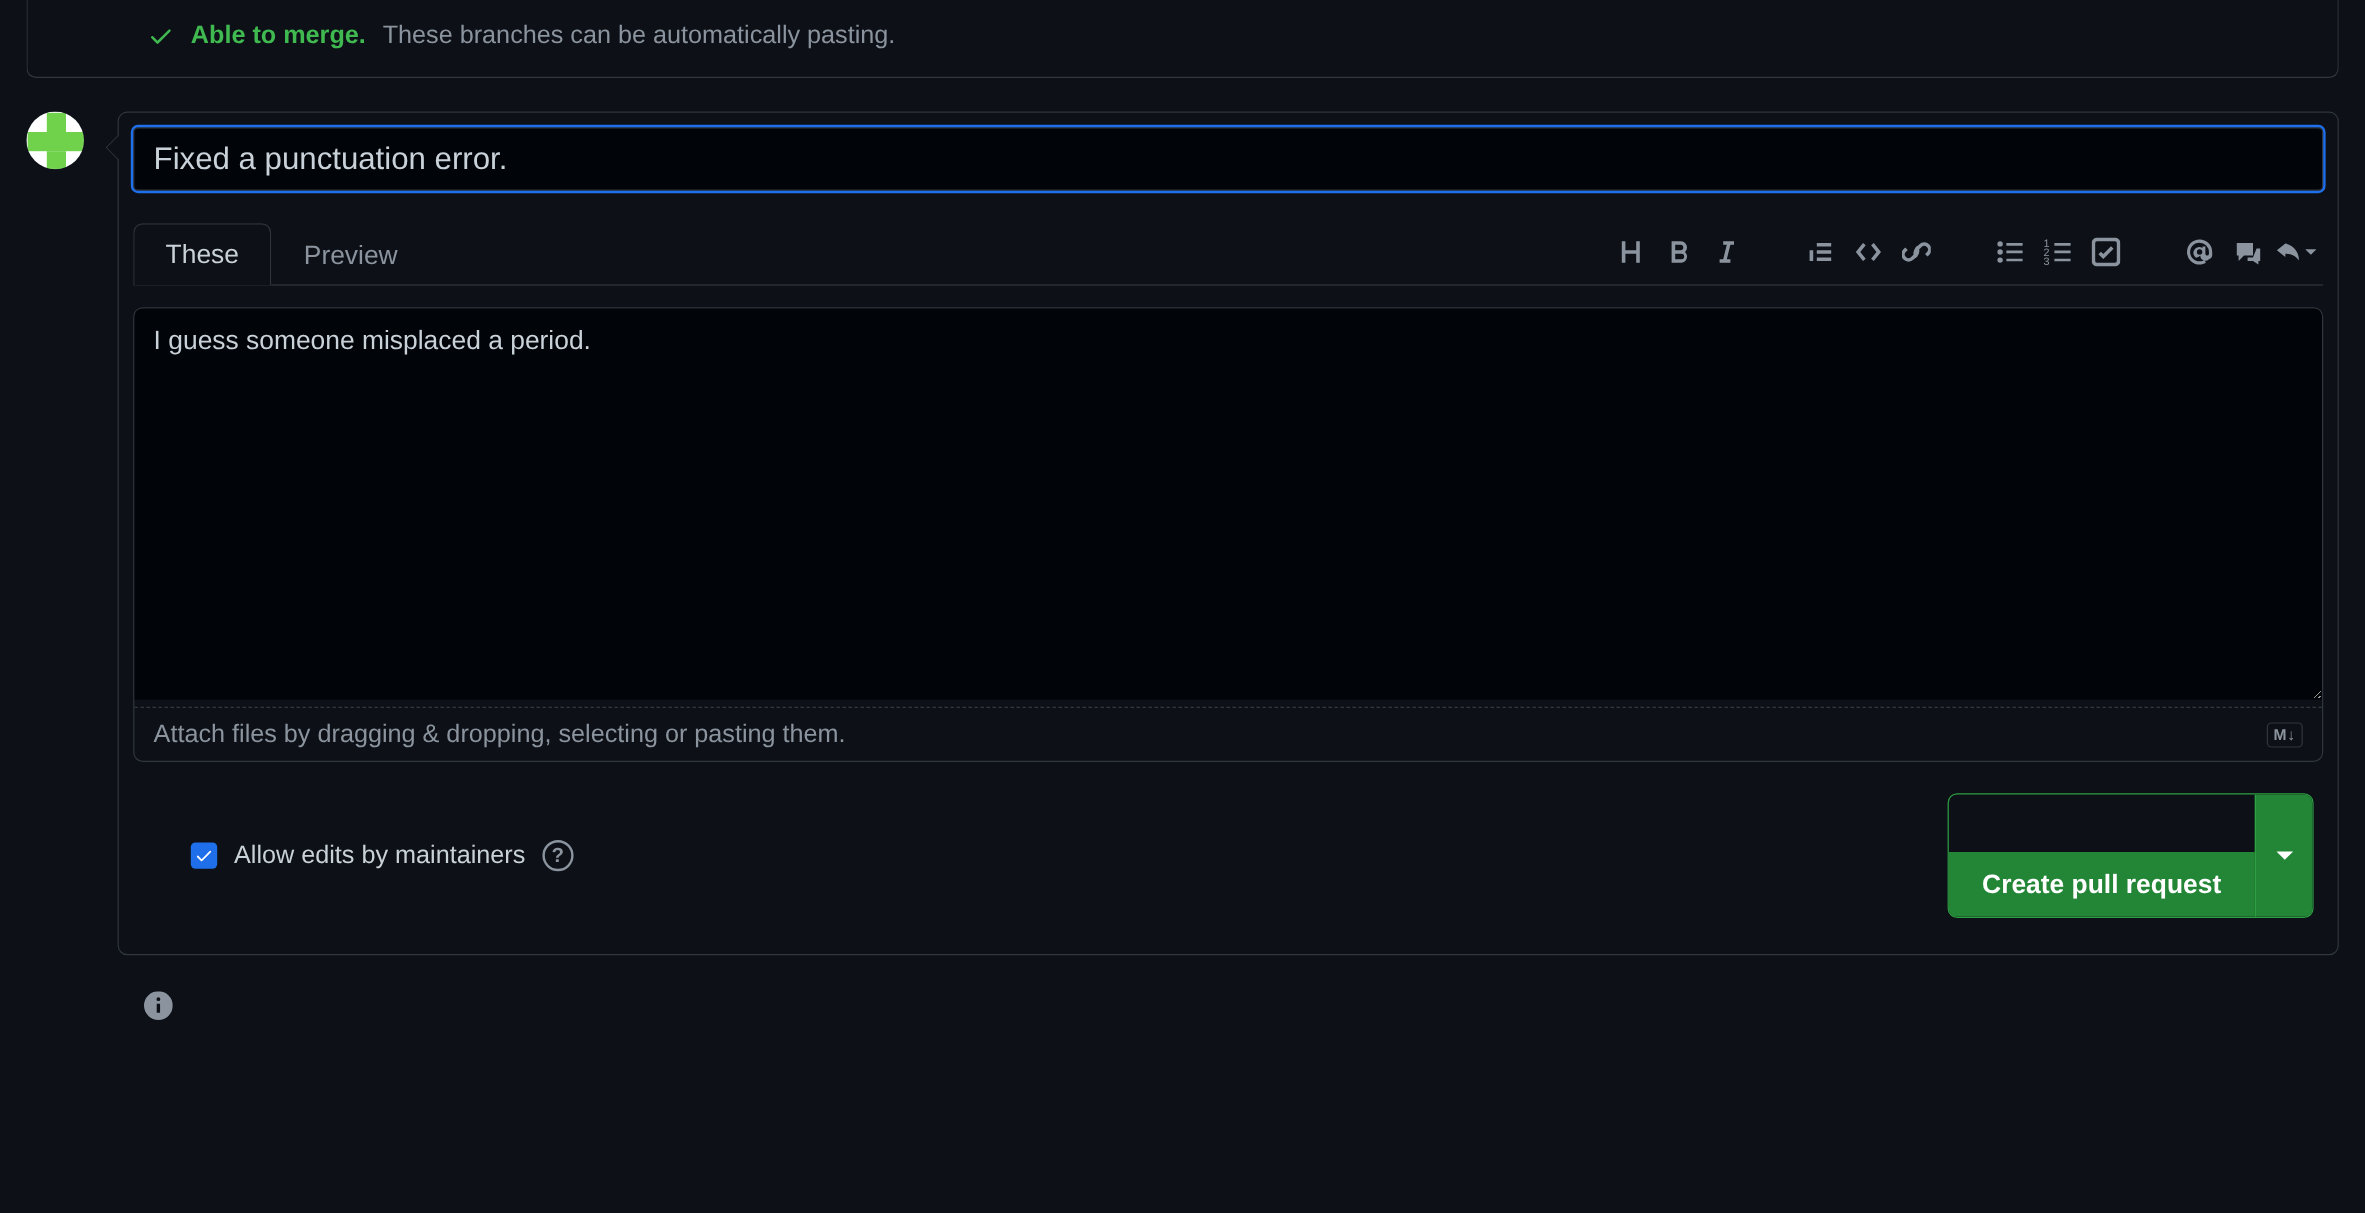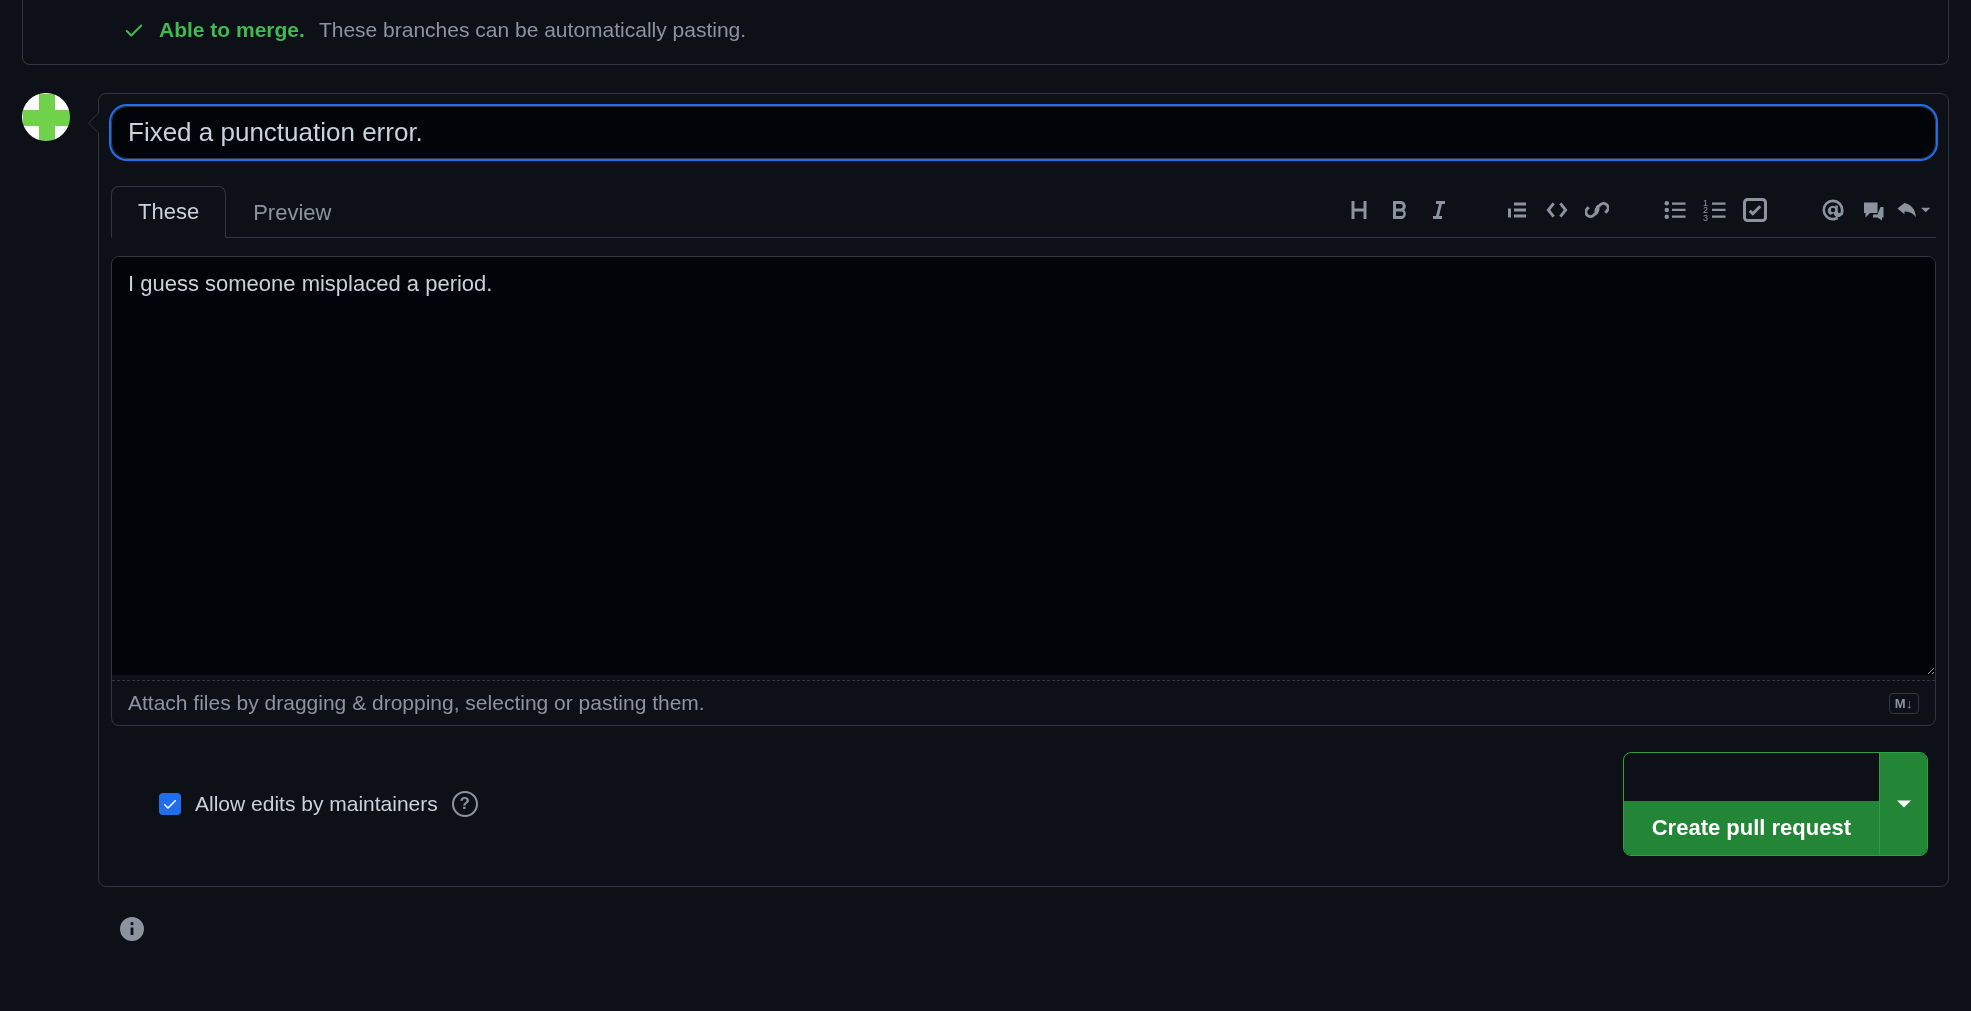--- a/index.html
+++ b/index.html
@@ -64,21 +64,21 @@
     border: 11px solid transparent; border-right-color: var(--bg);
     border-left:none;
   }
 
   .title-input {
     width:100%; display:block;
     background: var(--input-bg);
     border: 1px solid var(--border);
     outline: 2px solid var(--focus);
     outline-offset: 0;
-    border-radius: 16px;
+    border-radius: 4px;
     padding: 10px 16px;
     font-size: 26px;
     color: var(--text);
   }
 
   .tab-toolbar { display:flex; align-items:flex-end; margin-top:26px; border-bottom:1px solid var(--border);}
   .tab {
     padding: 12px 26px; font-size:22px; color:var(--muted);
     border:1px solid transparent; border-bottom:none; border-top-left-radius:8px; border-top-right-radius:8px;
     cursor:pointer; position:relative; top:1px;
@@ -90,21 +90,21 @@
   .md-group:last-child { margin-right:0;}
   .md-btn { width:34px; height:34px; display:flex; align-items:center; justify-content:center; color:var(--muted); cursor:pointer; border-radius:6px;}
   .md-btn svg { width:24px; height:24px; fill:currentColor; display:block;}
 
   .comment-box {
     margin-top:18px;
     border:1px solid var(--border); border-radius:8px; overflow:hidden;
   }
   .comment-text {
     width:100%; background: var(--input-bg); border:none; resize:vertical;
-    color:var(--text); font-size:22px; padding:14px 16px; height:418px;
+    color:var(--text); font-size:22px; padding:14px 16px; height:326px;
     font-family:inherit;
   }
   .attach-row {
     border-top:1px dashed var(--border); padding:10px 16px;
     display:flex; align-items:center; justify-content:space-between;
     color:var(--muted); font-size:21px;
   }
   .markdown-badge {
     border:1px solid var(--border); border-radius:4px; font-size:13px; font-weight:700;
     padding:2px 5px; color:var(--muted); letter-spacing:0.5px;

